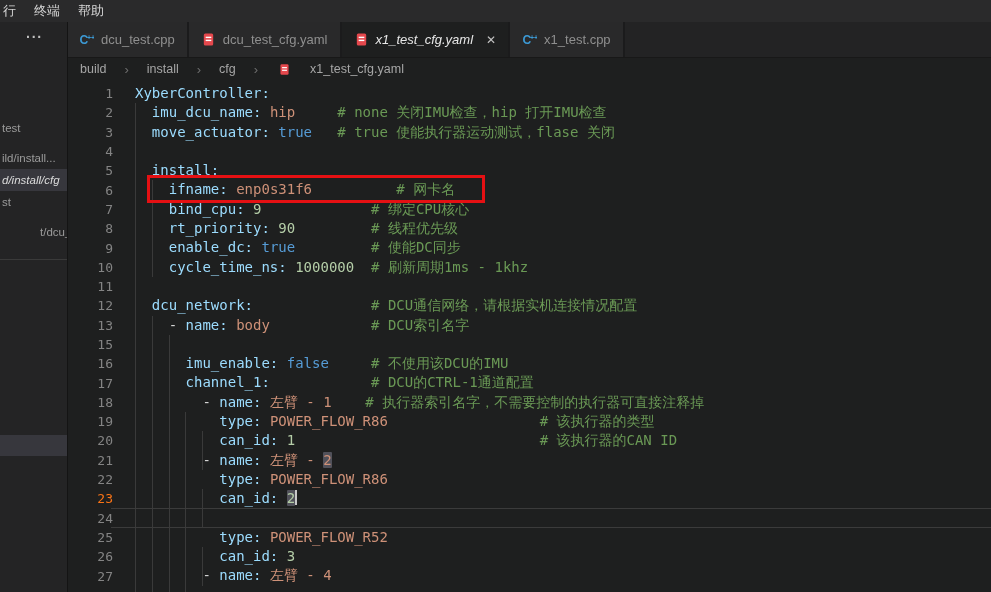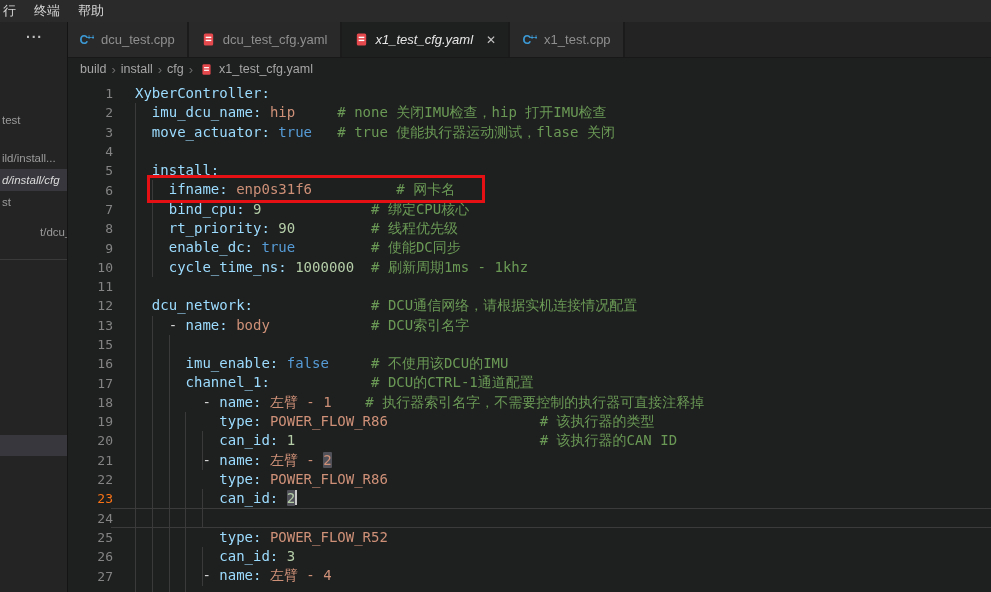--- a/index.html
+++ b/index.html
@@ -45,21 +45,21 @@
   }
   .tab.active{background:#1e1f1f;color:#e8e8e8;font-style:italic;}
   .tab .close{
     font-style:normal;color:#c3c3c3;font-size:12px;margin-left:6px;line-height:12px;
   }
   .tab svg{flex:0 0 auto;}
   
   .breadcrumb{
     position:absolute;left:67px;top:58px;width:924px;height:22px;
     background:#1e1f1f;display:flex;align-items:center;padding-left:13px;
-    box-sizing:border-box;font-size:12.5px;color:#a6a6a6;gap:5px;
+    box-sizing:border-box;font-size:12.5px;color:#a6a6a6;gap:18px;
   }
   .breadcrumb .sep{color:#6d6d6d;font-size:13px;}
   .breadcrumb .crumb{cursor:default;}
   .breadcrumb svg{margin:0 1px 0 2px;}
   
   .editor{position:absolute;left:67px;top:80px;width:924px;height:512px;background:#1e1f1f;}
   .rows{position:absolute;left:0;top:4px;width:924px;}
   .row{display:flex;height:19.3px;align-items:center;position:relative;}
   .ln{
     flex:0 0 46px;text-align:right;color:#848484;
@@ -100,21 +100,21 @@
       <div class="menu-item">终端</div>
       <div class="menu-item">帮助</div>
     </div>
 
   <div class="left-panel">
     <div class="panel-more">···</div>
     <div class="panel-row-hl" style="top:147px;"></div>
     <div class="panel-row-hl" style="top:413px;height:21px;"></div>
     <div class="panel-divider" style="top:237px;"></div>
     <div id="panel-items">
-        <div class="panel-item" style="top: 90px;"><span>test</span></div>
+        <div class="panel-item" style="top: 98px;"><span>test</span></div>
         <div class="panel-item" style="top: 128px;"><span>ild/install...</span></div>
         <div class="panel-item selected" style="top: 150px;"><span>d/install/cfg</span></div>
         <div class="panel-item" style="top: 172px;"><span>st</span></div>
         <div class="panel-item" style="top: 202px; margin-left: 38px;"><span>t/dcu_test</span><span class="suffix">...</span></div>
       </div>
   </div>
 
   <div class="tabbar" id="tabbar">
       <div class="tab">
         <svg width="15" height="15" viewBox="0 0 16 16">

